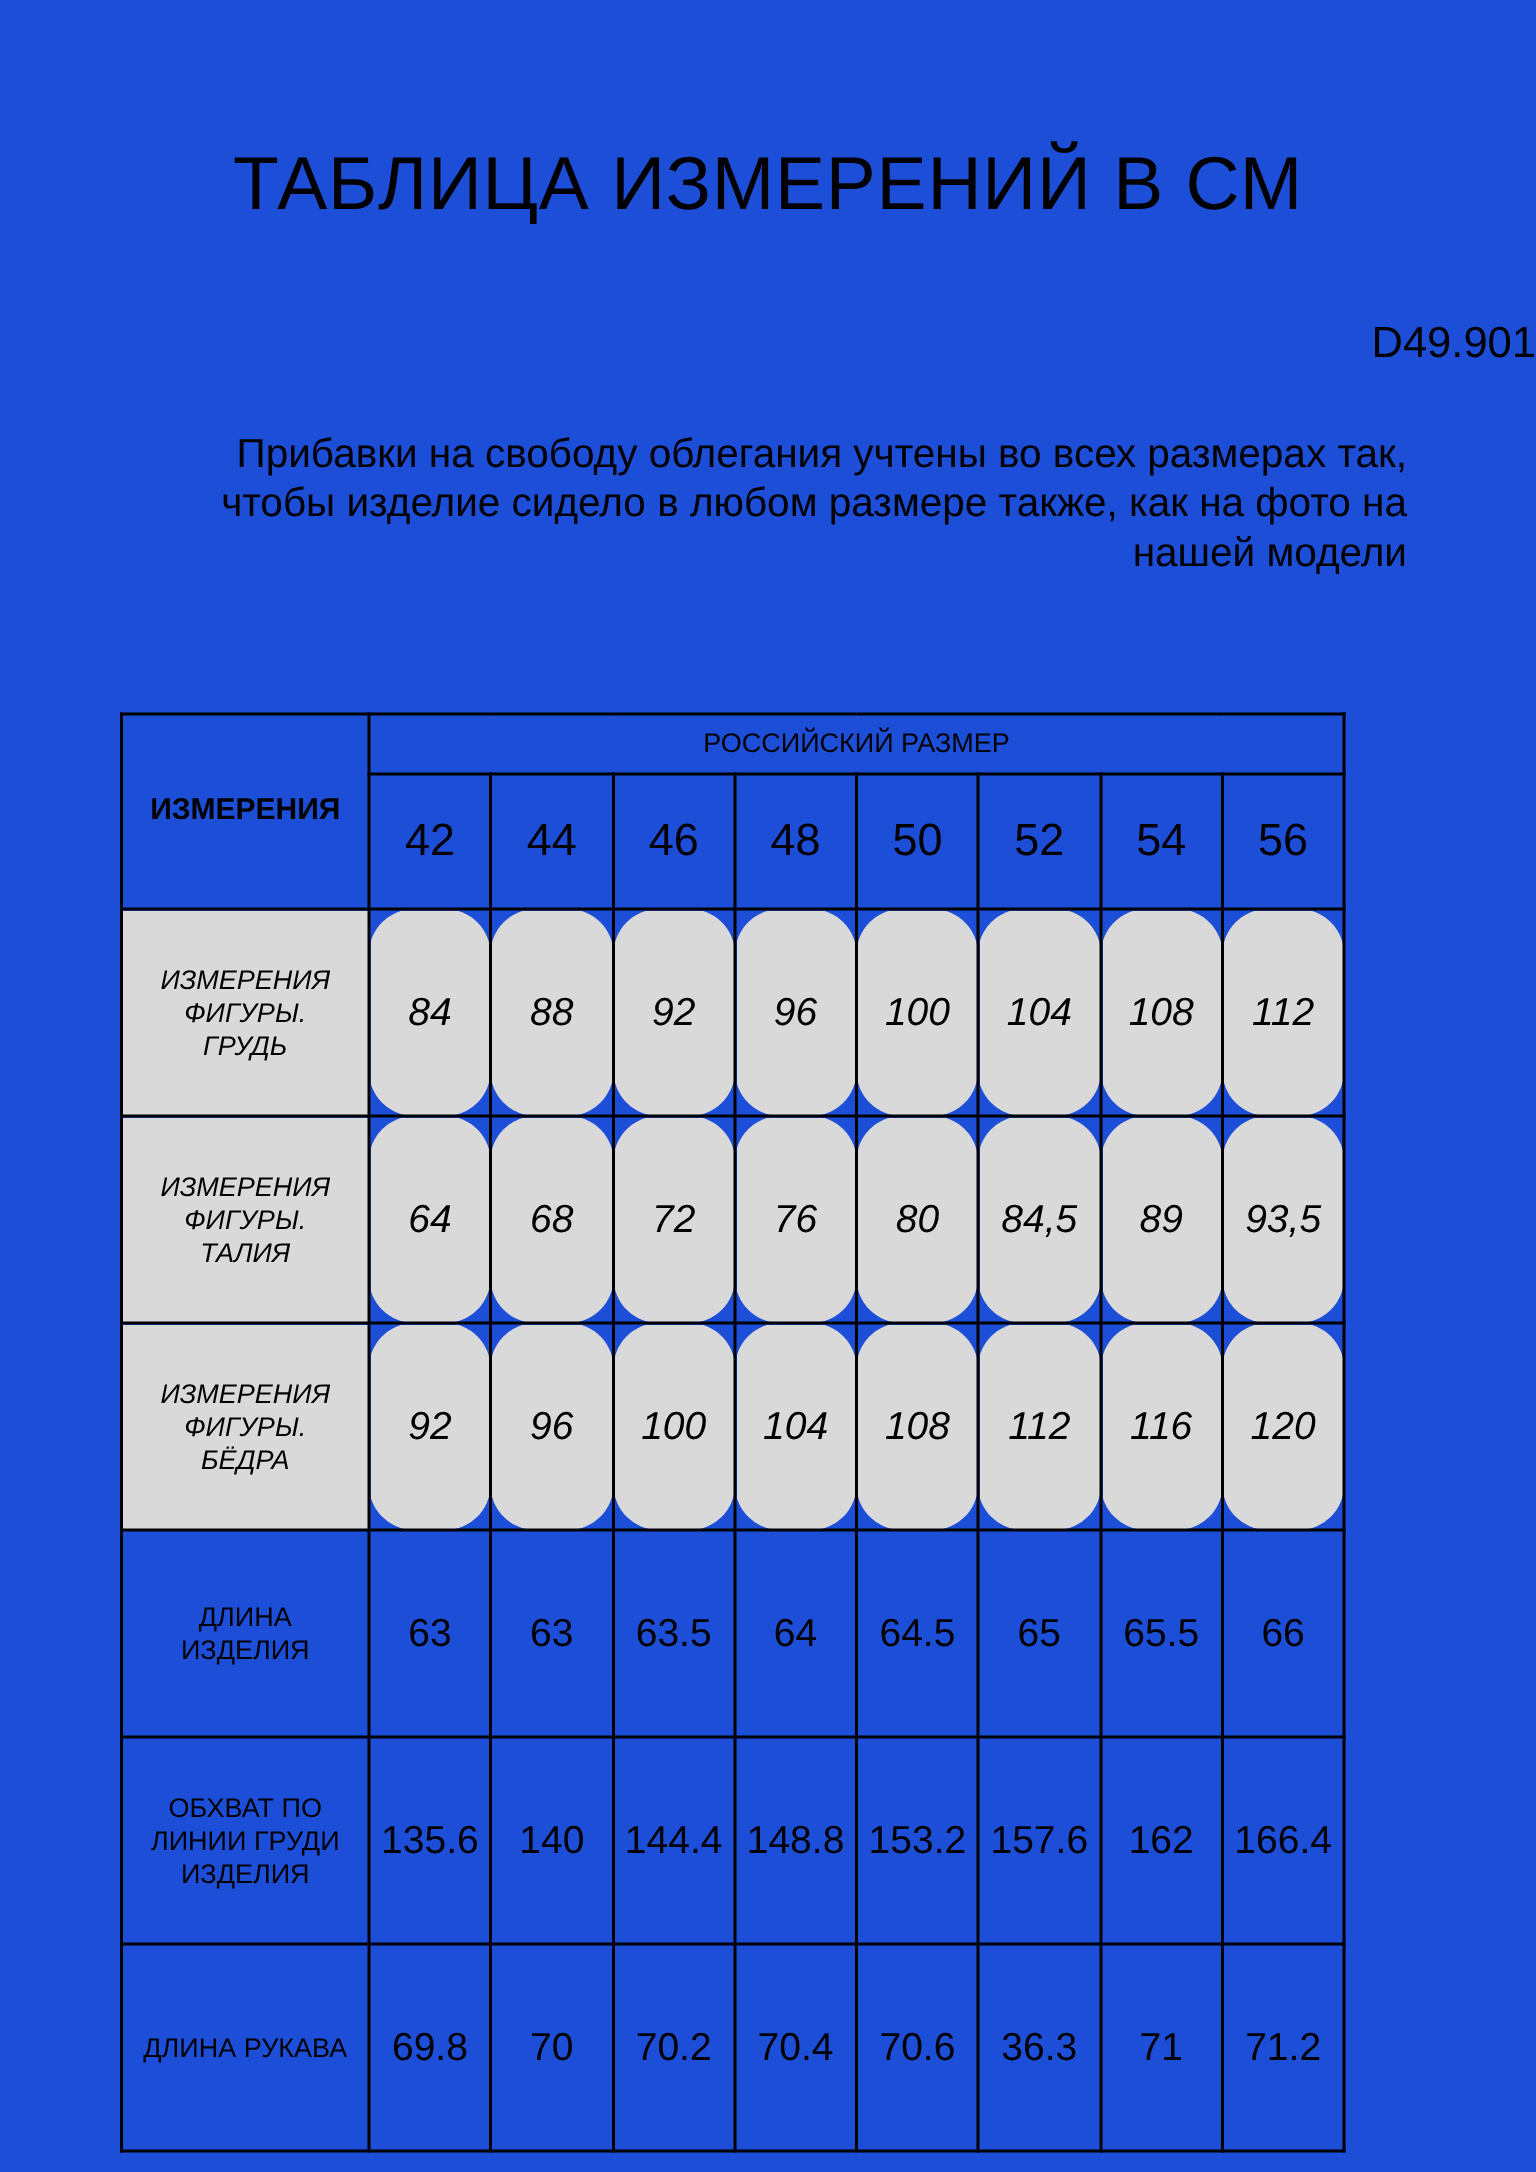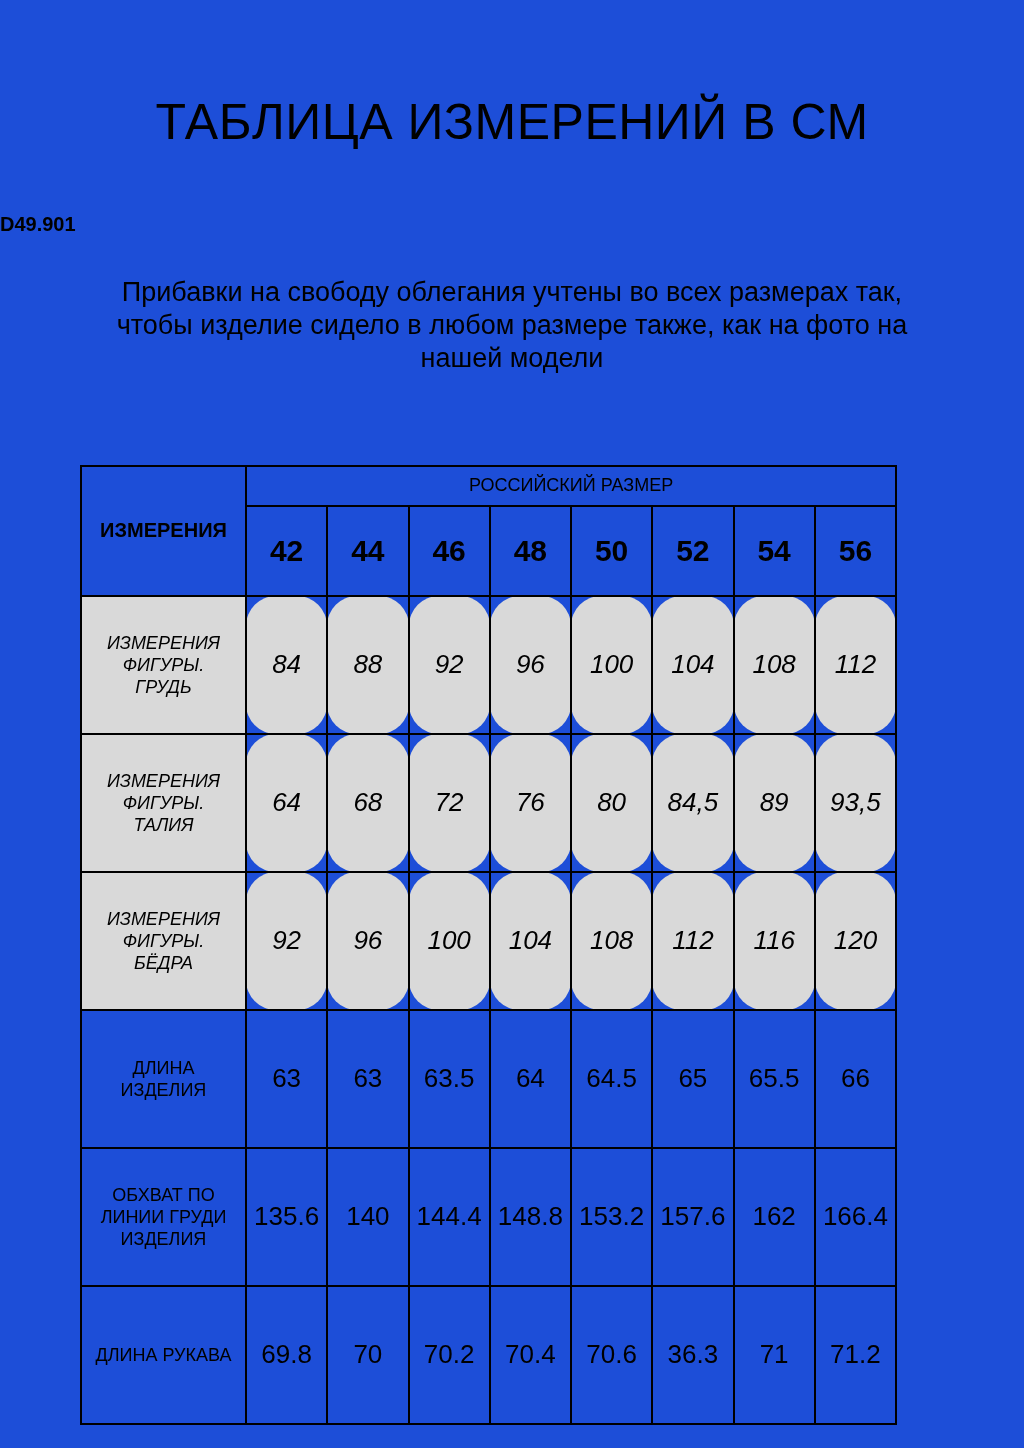--- a/index.html
+++ b/index.html
@@ -21,28 +21,28 @@
     padding-top: 96px;
     text-align: center;
     font-size: 50px;
     font-weight: 400;
     letter-spacing: 0.5px;
     line-height: 1.05;
   }
   .model-code {
     margin: 0;
     margin-top: 64px;
-    text-align: left;
-    font-size: 20px;
-    font-weight: 700;
+    text-align: right;
+    font-size: 29px;
+    font-weight: 400;
   }
   .fit-note {
     margin: 40px auto 0 auto;
     width: 852px;
-    text-align: center;
+    text-align: right;
     font-size: 27px;
     line-height: 33px;
   }
   table.size-table {
     border-collapse: collapse;
     table-layout: fixed;
     width: 815px;
     margin: 90px 0 0 80px;
   }
   table.size-table th,
@@ -57,21 +57,21 @@
     font-size: 18px;
     font-weight: 400;
   }
   th.measure-head {
     font-size: 20px;
     font-weight: 700;
   }
   th.size-cell {
     height: 86px;
     font-size: 30px;
-    font-weight: 700;
+    font-weight: 400;
     margin-top: 32px;
   }
   td.row-label {
     height: 104px;
     font-size: 18px;
     font-weight: 400;
     line-height: 22px;
     padding: 16px 12px;
   }
   td.value-cell {

